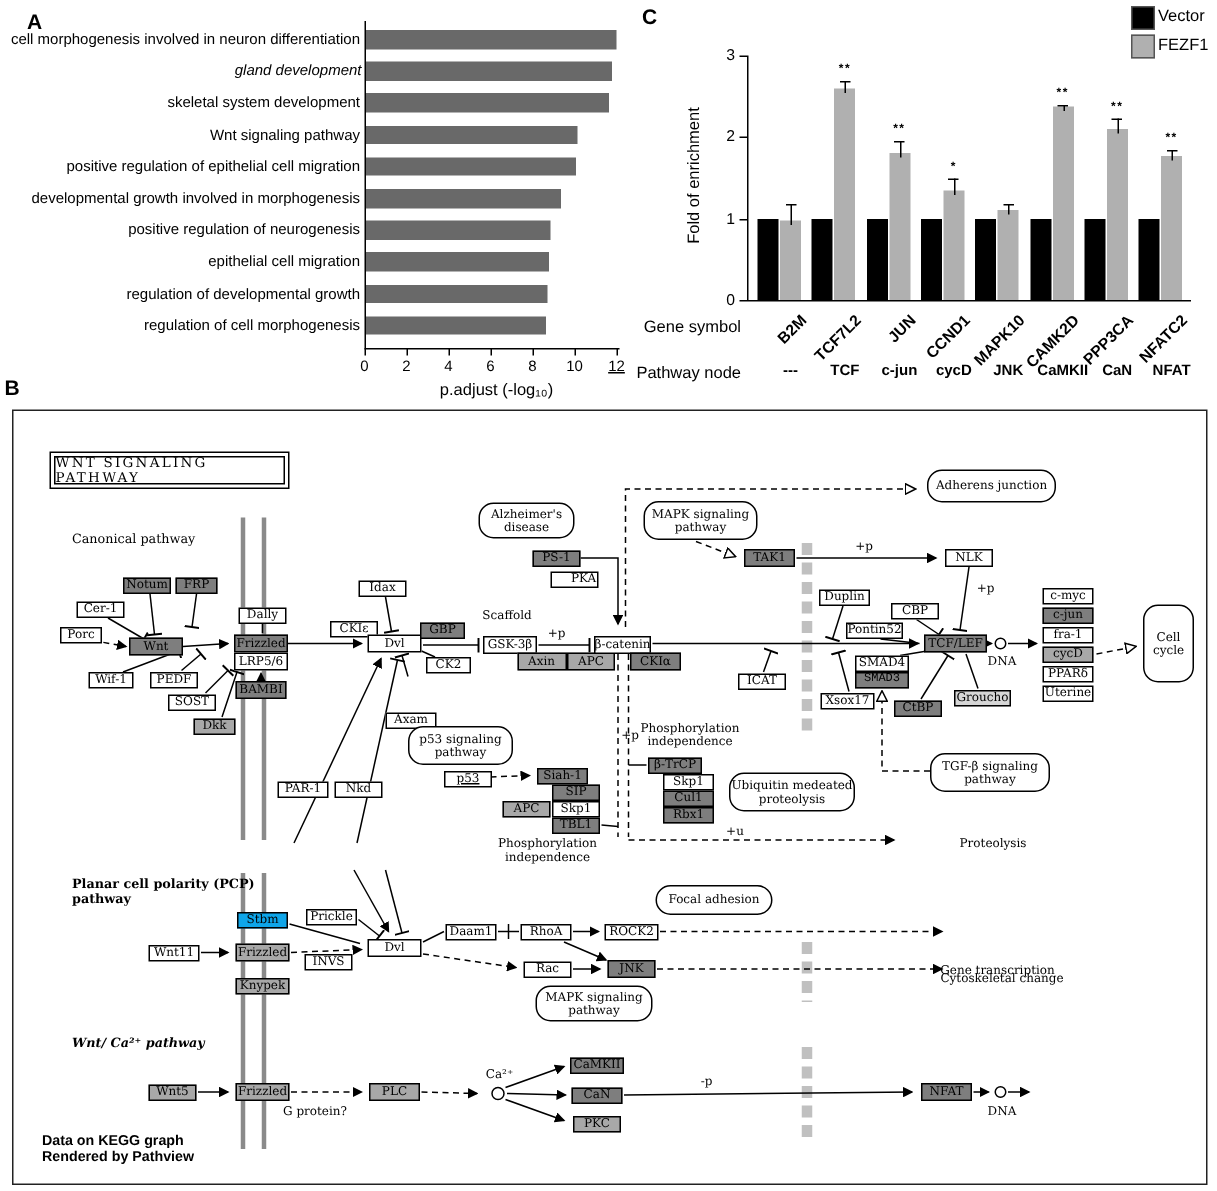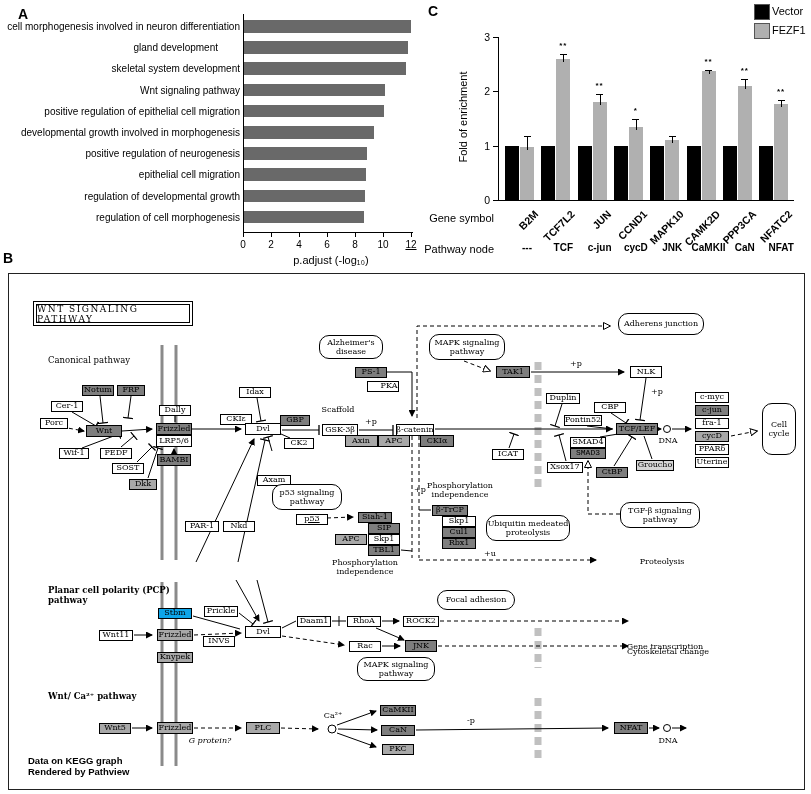--- a/index.html
+++ b/index.html
@@ -140,21 +140,21 @@
   </svg>
 
   <div class="abs pw-title" style="left:36px;top:304px;width:152px;height:17px;">WNT SIGNALING PATHWAY</div>
 
   <div id="gen">
       <div class="abs axis" style="left: 243px; top: 14px; width: 1.2px; height: 218px;"></div>
       <div class="abs axis" style="left: 243px; top: 232px; width: 170px; height: 1.2px;"></div>
       <div class="abs a-bar" style="left: 244px; top: 20px; width: 166.6px; height: 12.5px; background: rgb(105, 105, 105);"></div>
       <div class="abs a-label" style="right: 571px; top: 21px;">cell morphogenesis involved in neuron differentiation</div>
       <div class="abs a-bar" style="left: 244px; top: 41.2px; width: 163.8px; height: 12.5px; background: rgb(105, 105, 105);"></div>
-      <div class="abs a-label" style="right: 593px; top: 42.2px;">gland development</div>
+      <div class="abs a-label" style="right: 570px; top: 42.2px; font-style: italic;">gland development</div>
       <div class="abs a-bar" style="left: 244px; top: 62.4px; width: 162.4px; height: 12.5px; background: rgb(105, 105, 105);"></div>
       <div class="abs a-label" style="right: 571px; top: 63.4px;">skeletal system development</div>
       <div class="abs a-bar" style="left: 244px; top: 83.6px; width: 141.4px; height: 12.5px; background: rgb(105, 105, 105);"></div>
       <div class="abs a-label" style="right: 571px; top: 84.6px;">Wnt signaling pathway</div>
       <div class="abs a-bar" style="left: 244px; top: 104.8px; width: 140px; height: 12.5px; background: rgb(105, 105, 105);"></div>
       <div class="abs a-label" style="right: 571px; top: 105.8px;">positive regulation of epithelial cell migration</div>
       <div class="abs a-bar" style="left: 244px; top: 126px; width: 130.2px; height: 12.5px; background: rgb(105, 105, 105);"></div>
       <div class="abs a-label" style="right: 571px; top: 127px;">developmental growth involved in morphogenesis</div>
       <div class="abs a-bar" style="left: 244px; top: 147.2px; width: 123.2px; height: 12.5px; background: rgb(105, 105, 105);"></div>
       <div class="abs a-label" style="right: 571px; top: 148.2px;">positive regulation of neurogenesis</div>
@@ -348,24 +348,24 @@
       <div class="abs pw-text" style="left: 668px; top: 441px; text-align: center; transform: translate(-50%, -50%);">DNA</div>
       <div class="abs pw-text" style="left: 420px; top: 490px; text-align: center; transform: translate(-50%, -50%);">+p</div>
       <div class="abs pw-text" style="left: 460px; top: 490px; text-align: center; transform: translate(-50%, -50%);">Phosphorylation
 independence</div>
       <div class="abs pw-text" style="left: 365px; top: 567px; text-align: center; transform: translate(-50%, -50%);">Phosphorylation
 independence</div>
       <div class="abs pw-text" style="left: 490px; top: 554px; text-align: center; transform: translate(-50%, -50%);">+u</div>
       <div class="abs pw-text" style="left: 662px; top: 562px; text-align: center; transform: translate(-50%, -50%);">Proteolysis</div>
       <div class="abs pw-text" style="left: 668px; top: 624px; text-align: center; transform: translate(-50%, -50%); margin-top: 28px;">Cytoskeletal change</div>
       <div class="abs pw-text" style="left: 665px; top: 647px; text-align: center; transform: translate(-50%, -50%);">Gene transcription</div>
-      <div class="abs pw-text" style="left: 210px; top: 741px; text-align: center; transform: translate(-50%, -50%); font-style: italic;">G protein?</div>
+      <div class="abs pw-text" style="left: 210px; top: 741px; text-align: center; transform: translate(-50%, -50%);">G protein?</div>
       <div class="abs pw-text" style="left: 333px; top: 716px; text-align: center; transform: translate(-50%, -50%);">Ca²⁺</div>
       <div class="abs pw-text" style="left: 668px; top: 741px; text-align: center; transform: translate(-50%, -50%);">DNA</div>
       <div class="abs pw-text" style="left: 471px; top: 721px; text-align: center; transform: translate(-50%, -50%);">-p</div>
       <div class="abs pw-text" style="left: 48px; top: 356px; font-weight: normal; font-size: 8.5px;">Canonical pathway</div>
       <div class="abs pw-text" style="left: 48px; top: 586px; font-weight: bold; font-size: 8.5px;">Planar cell polarity (PCP)
 pathway</div>
-      <div class="abs pw-text" style="left: 48px; top: 692px; font-weight: bold; font-size: 8.5px;">Wnt/ Ca²⁺ pathway</div>
+      <div class="abs pw-text" style="left: 48px; top: 692px; font-weight: bold; font-size: 8.5px; font-style: italic;">Wnt/ Ca²⁺ pathway</div>
       <div class="abs pw-footer" style="left: 28px; top: 755px;">Data on KEGG graph
 Rendered by Pathview</div>
     </div>
 </div>
 
 </body></html>

